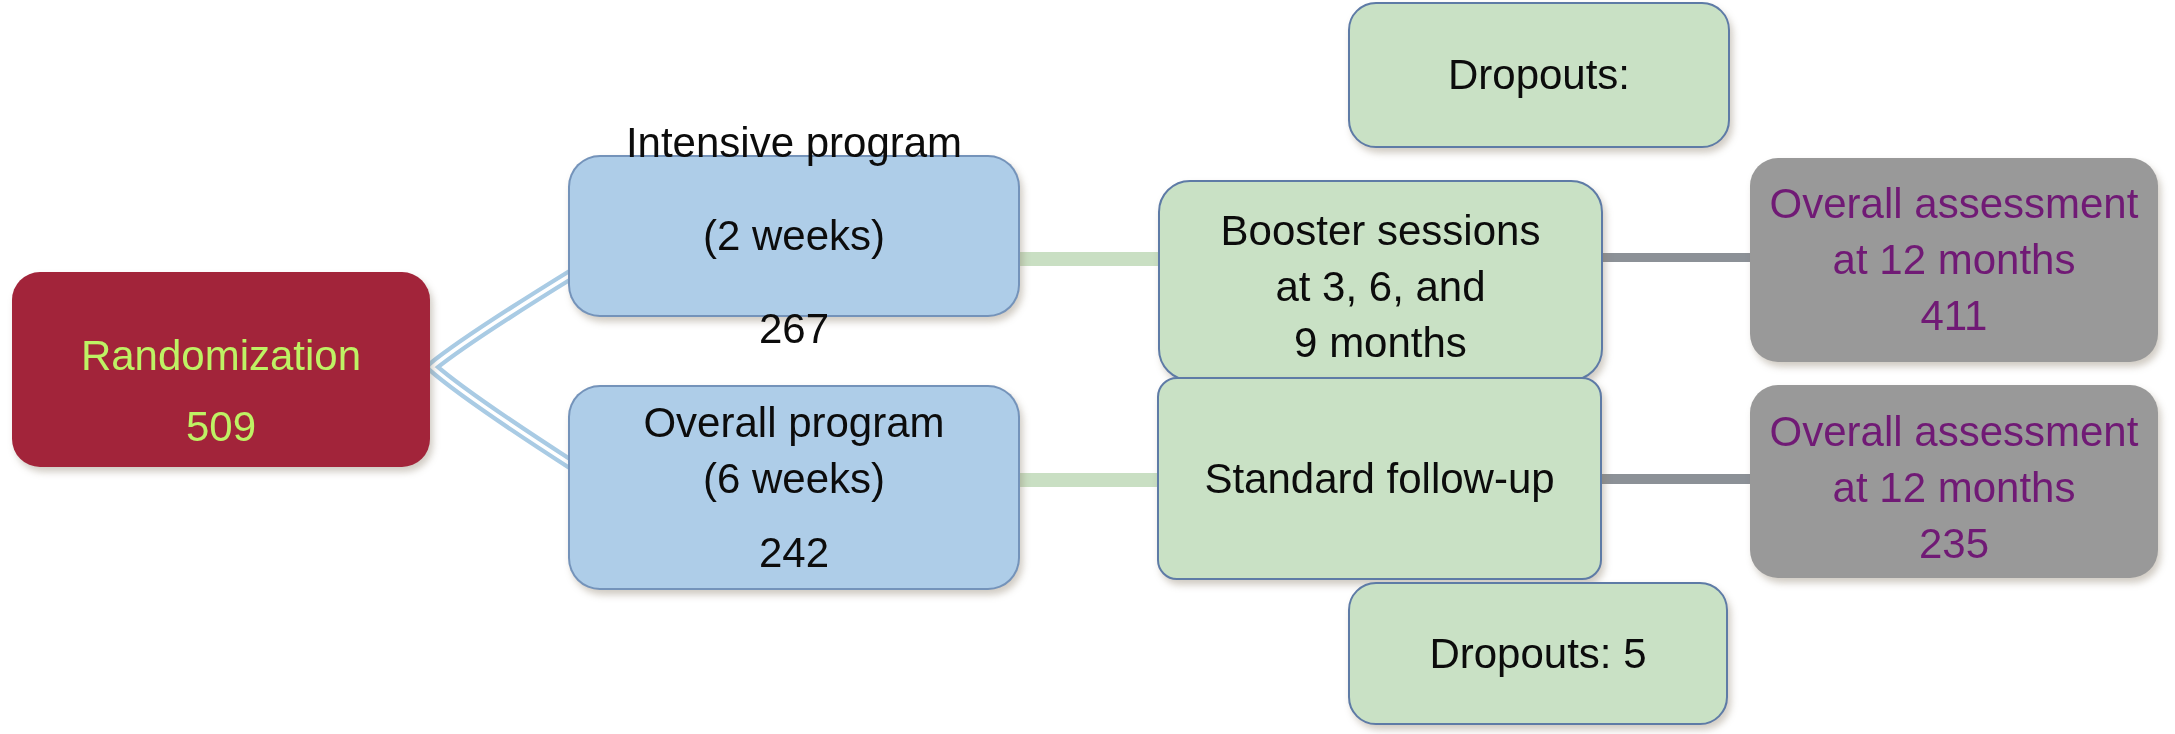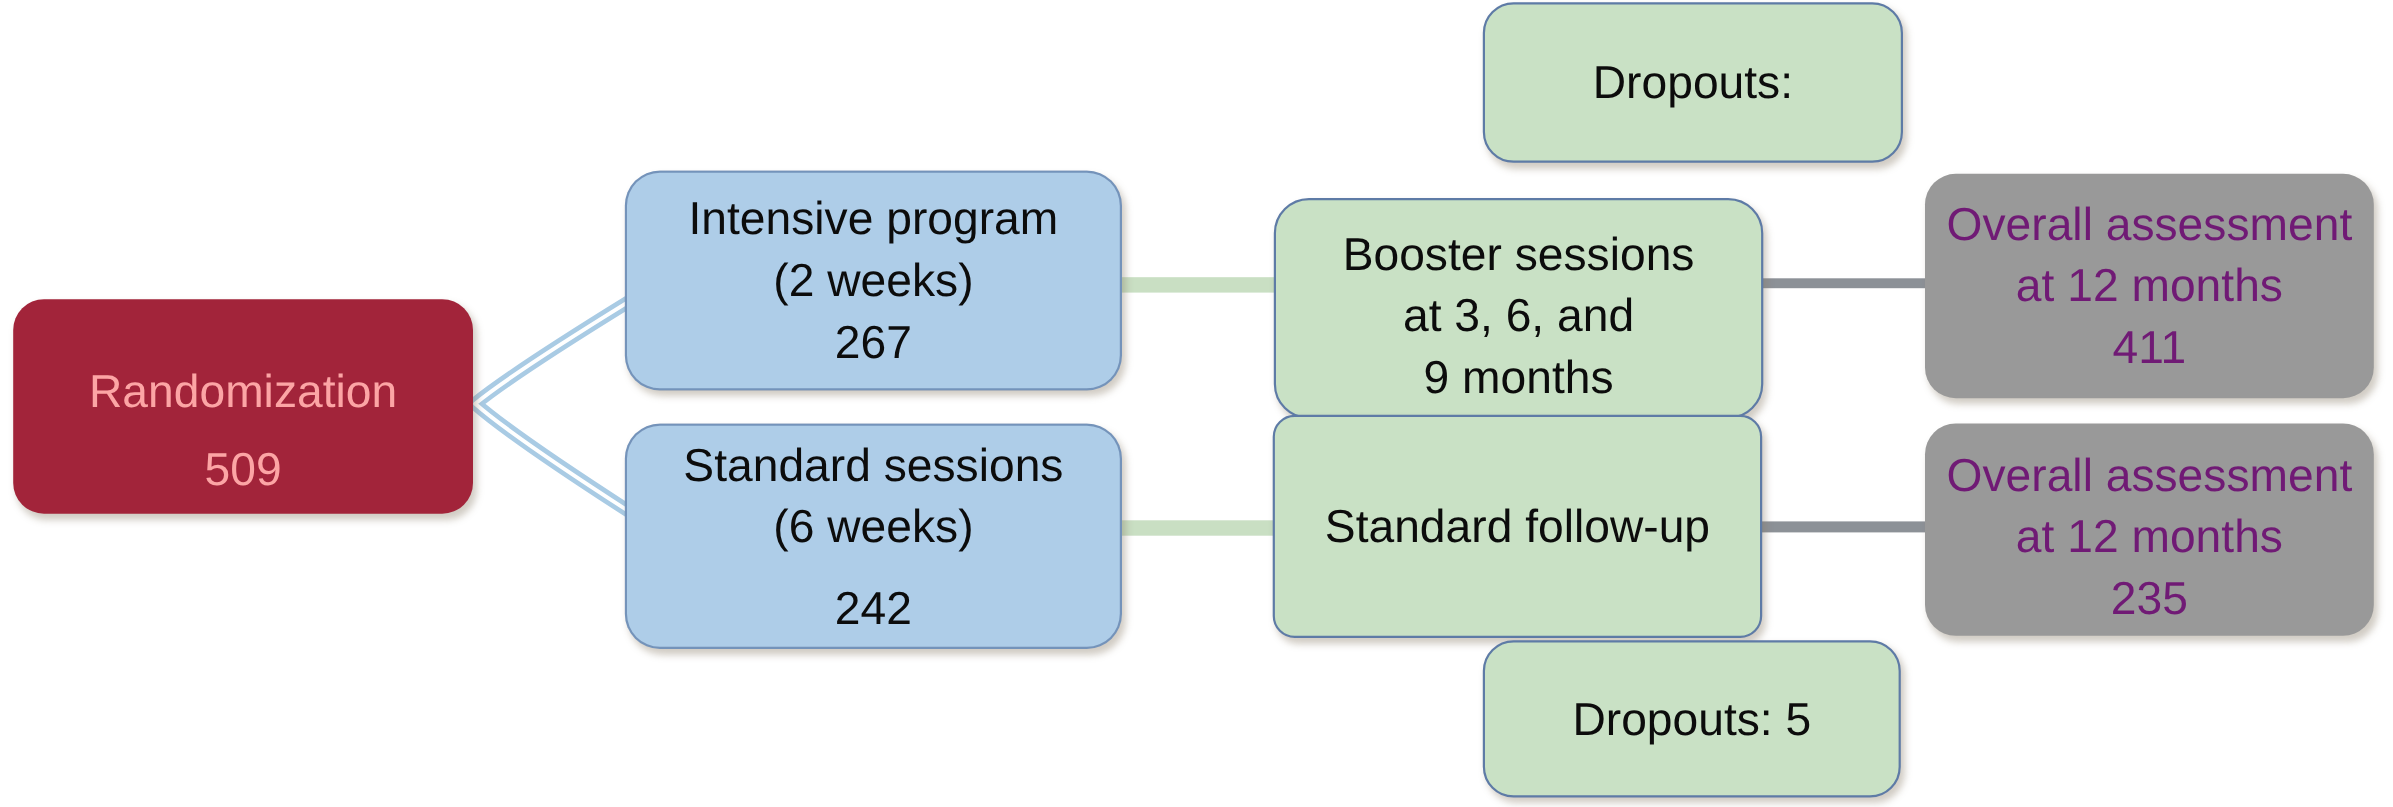--- a/index.html
+++ b/index.html
@@ -30,21 +30,21 @@
   .node{
     position:absolute;
     box-sizing:border-box;
     display:flex;flex-direction:column;
     justify-content:center;align-items:center;
     text-align:center;
     border-radius:28px;
     font-size:42px;line-height:56px;
     box-shadow:3px 5px 7px rgba(135,120,100,0.38);
   }
-  .node-red{background:var(--red);color:#fca5a5;line-height:71px;padding-top:42px;z-index:3;}
+  .node-red{background:var(--red);color:#bef264;line-height:71px;padding-top:42px;z-index:3;}
   .node-blue{background:var(--blue);color:#0c0c0c;border:2px solid rgba(47,78,130,0.45);z-index:3;}
   .node-green{background:var(--green);color:#0c0c0c;border:2px solid var(--green-border);}
   .node-gray{background:var(--gray);color:#701a75;z-index:2;line-height:56px;}
   .gap-top{margin-top:18px;}
   .pad-sm{padding-top:12px;}
 </style>
 </head>
 <body>
 
 <div class="canvas">
@@ -67,28 +67,28 @@
     <div>at 12 months</div>
     <div>411</div>
   </div>
 
   <div class="node node-gray pad-sm" style="left:1750px;top:385px;width:408px;height:193px;">
     <div>Overall assessment</div>
     <div>at 12 months</div>
     <div>235</div>
   </div>
 
-  <div class="node node-blue" style="left:568px;top:155px;width:452px;height:200px;border-radius:32px;">
+  <div class="node node-blue" style="left:568px;top:155px;width:452px;height:162px;border-radius:32px;gap:37px;">
     <div>Intensive program</div>
     <div>(2 weeks)</div>
     <div>267</div>
   </div>
 
   <div class="node node-blue" style="left:568px;top:385px;width:452px;height:205px;border-radius:32px;">
-    <div>Standard sessions</div>
+    <div>Overall program</div>
     <div>(6 weeks)</div>
     <div class="gap-top">242</div>
   </div>
 
   <div class="node node-red" style="left:12px;top:272px;width:418px;height:195px;">
     <div>Randomization</div>
     <div>509</div>
   </div>
 
   <div class="node node-green pad-sm" style="left:1158px;top:152px;width:445px;height:201px;border-radius:32px;z-index:4;margin-top:28px;">

